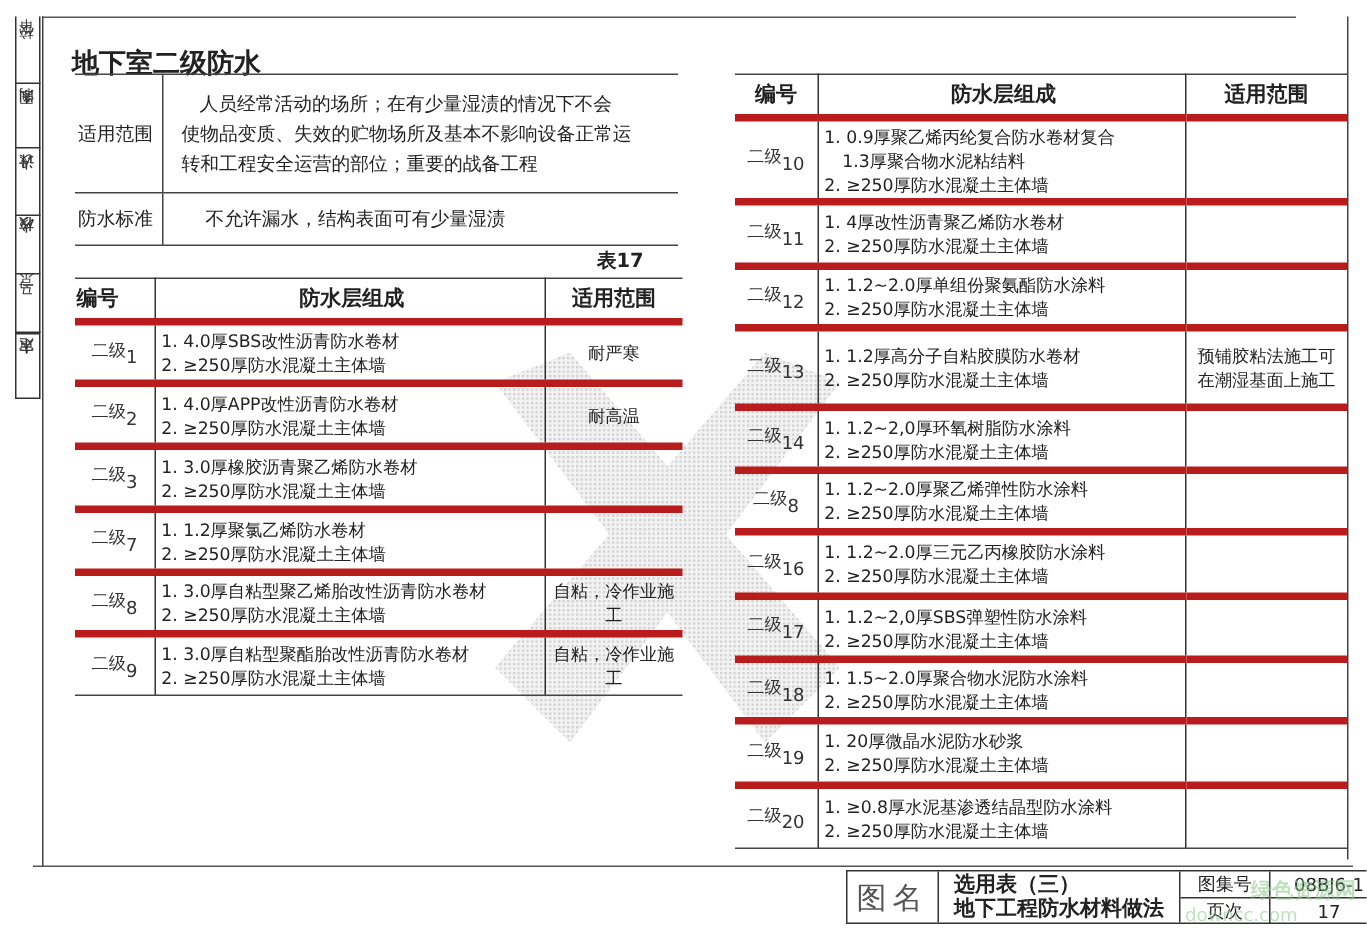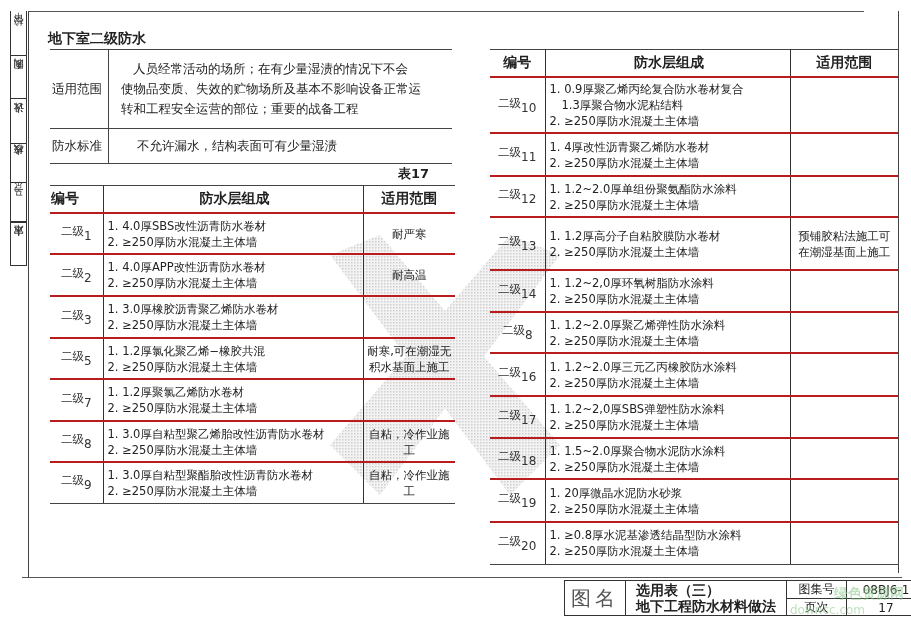--- a/index.html
+++ b/index.html
@@ -14,32 +14,32 @@
 
   
   .strip { position:absolute; left:10px; top:11px; width:17px; }
   .strip-cell {
     border:1px solid #333; border-bottom:none; width:15px; font-size:10px; line-height:11px;
     display:flex; flex-direction:column; align-items:center; justify-content:center; color:#333;
     writing-mode:vertical-rl; transform:rotate(180deg);
   }
   .strip-cell:last-child { border-bottom:1px solid #333; }
 
-  .title-main { position:absolute; left:48px; top:30px; font-size:14px; font-weight:bold; }
+  .title-main { position:absolute; left:48px; top:30px; font-size:18px; font-weight:bold; }
 
   .info { position:absolute; left:50px; top:49px; width:402px; border-collapse:collapse; }
   .info td { border-top:1px solid #444; border-bottom:1px solid #444; font-size:12.5px; padding:0; }
   .info td.lab { width:56px; border-right:1px solid #444; text-align:left; padding-left:2px; }
   .info td.val { padding-left:12px; line-height:20px; }
 
   .tablenum { position:absolute; left:398px; top:165px; font-size:13px; font-weight:bold; }
 
   table.grid { position:absolute; border-collapse:collapse; table-layout:fixed; }
   table.grid th { font-size:14px; font-weight:bold; height:24px; border-top:1px solid #444; border-bottom:1px solid #444; }
-  table.grid td { border-top:2px solid #b91c1c; border-bottom:1px solid #444; font-size:11.5px; padding:0; vertical-align:middle; }
+  table.grid td { border-top:5px solid #b91c1c; border-bottom:1px solid #444; font-size:11.5px; padding:0; vertical-align:middle; }
   table.grid td.code, table.grid th.code { border-right:1px solid #333; }
   table.grid td.comp, table.grid th.comp { border-right:1px solid #333; padding-left:4px; }
   td.code { text-align:center; font-size:12px; color:#333;margin-top:28px; }
   td.code sub { font-size:12px; vertical-align:-5px; }
   .line { line-height:16px; white-space:nowrap; }
   .line.indent { padding-left:12px; }
   td.scope { font-size:11.5px; line-height:16px; padding-left:2px;text-align:center; }
 
   #left-table { left:50px; top:185px; width:405px; }
   #right-table { left:490px; top:49px; width:408px; }
@@ -140,31 +140,20 @@
         </td>
       </tr>
       <tr style="height: 42px;">
         <td class="code"><span>二级</span><sub>3</sub></td>
         <td class="comp">
           <div class="line">1. 3.0厚橡胶沥青聚乙烯防水卷材</div>
           <div class="line">2. ≥250厚防水混凝土主体墙</div>
         </td>
         <td class="scope"></td>
       </tr>
-      <tr style="height: 41px;">
-        <td class="code"><span>二级</span><sub>5</sub></td>
-        <td class="comp">
-          <div class="line">1. 1.2厚氯化聚乙烯−橡胶共混</div>
-          <div class="line">2. ≥250厚防水混凝土主体墙</div>
-        </td>
-        <td class="scope">
-          <div>耐寒,可在潮湿无</div>
-          <div>积水基面上施工</div>
-        </td>
-      </tr>
       <tr style="height: 42px;">
         <td class="code"><span>二级</span><sub>7</sub></td>
         <td class="comp">
           <div class="line">1. 1.2厚聚氯乙烯防水卷材</div>
           <div class="line">2. ≥250厚防水混凝土主体墙</div>
         </td>
         <td class="scope"></td>
       </tr>
       <tr style="height: 41px;">
         <td class="code"><span>二级</span><sub>8</sub></td>

